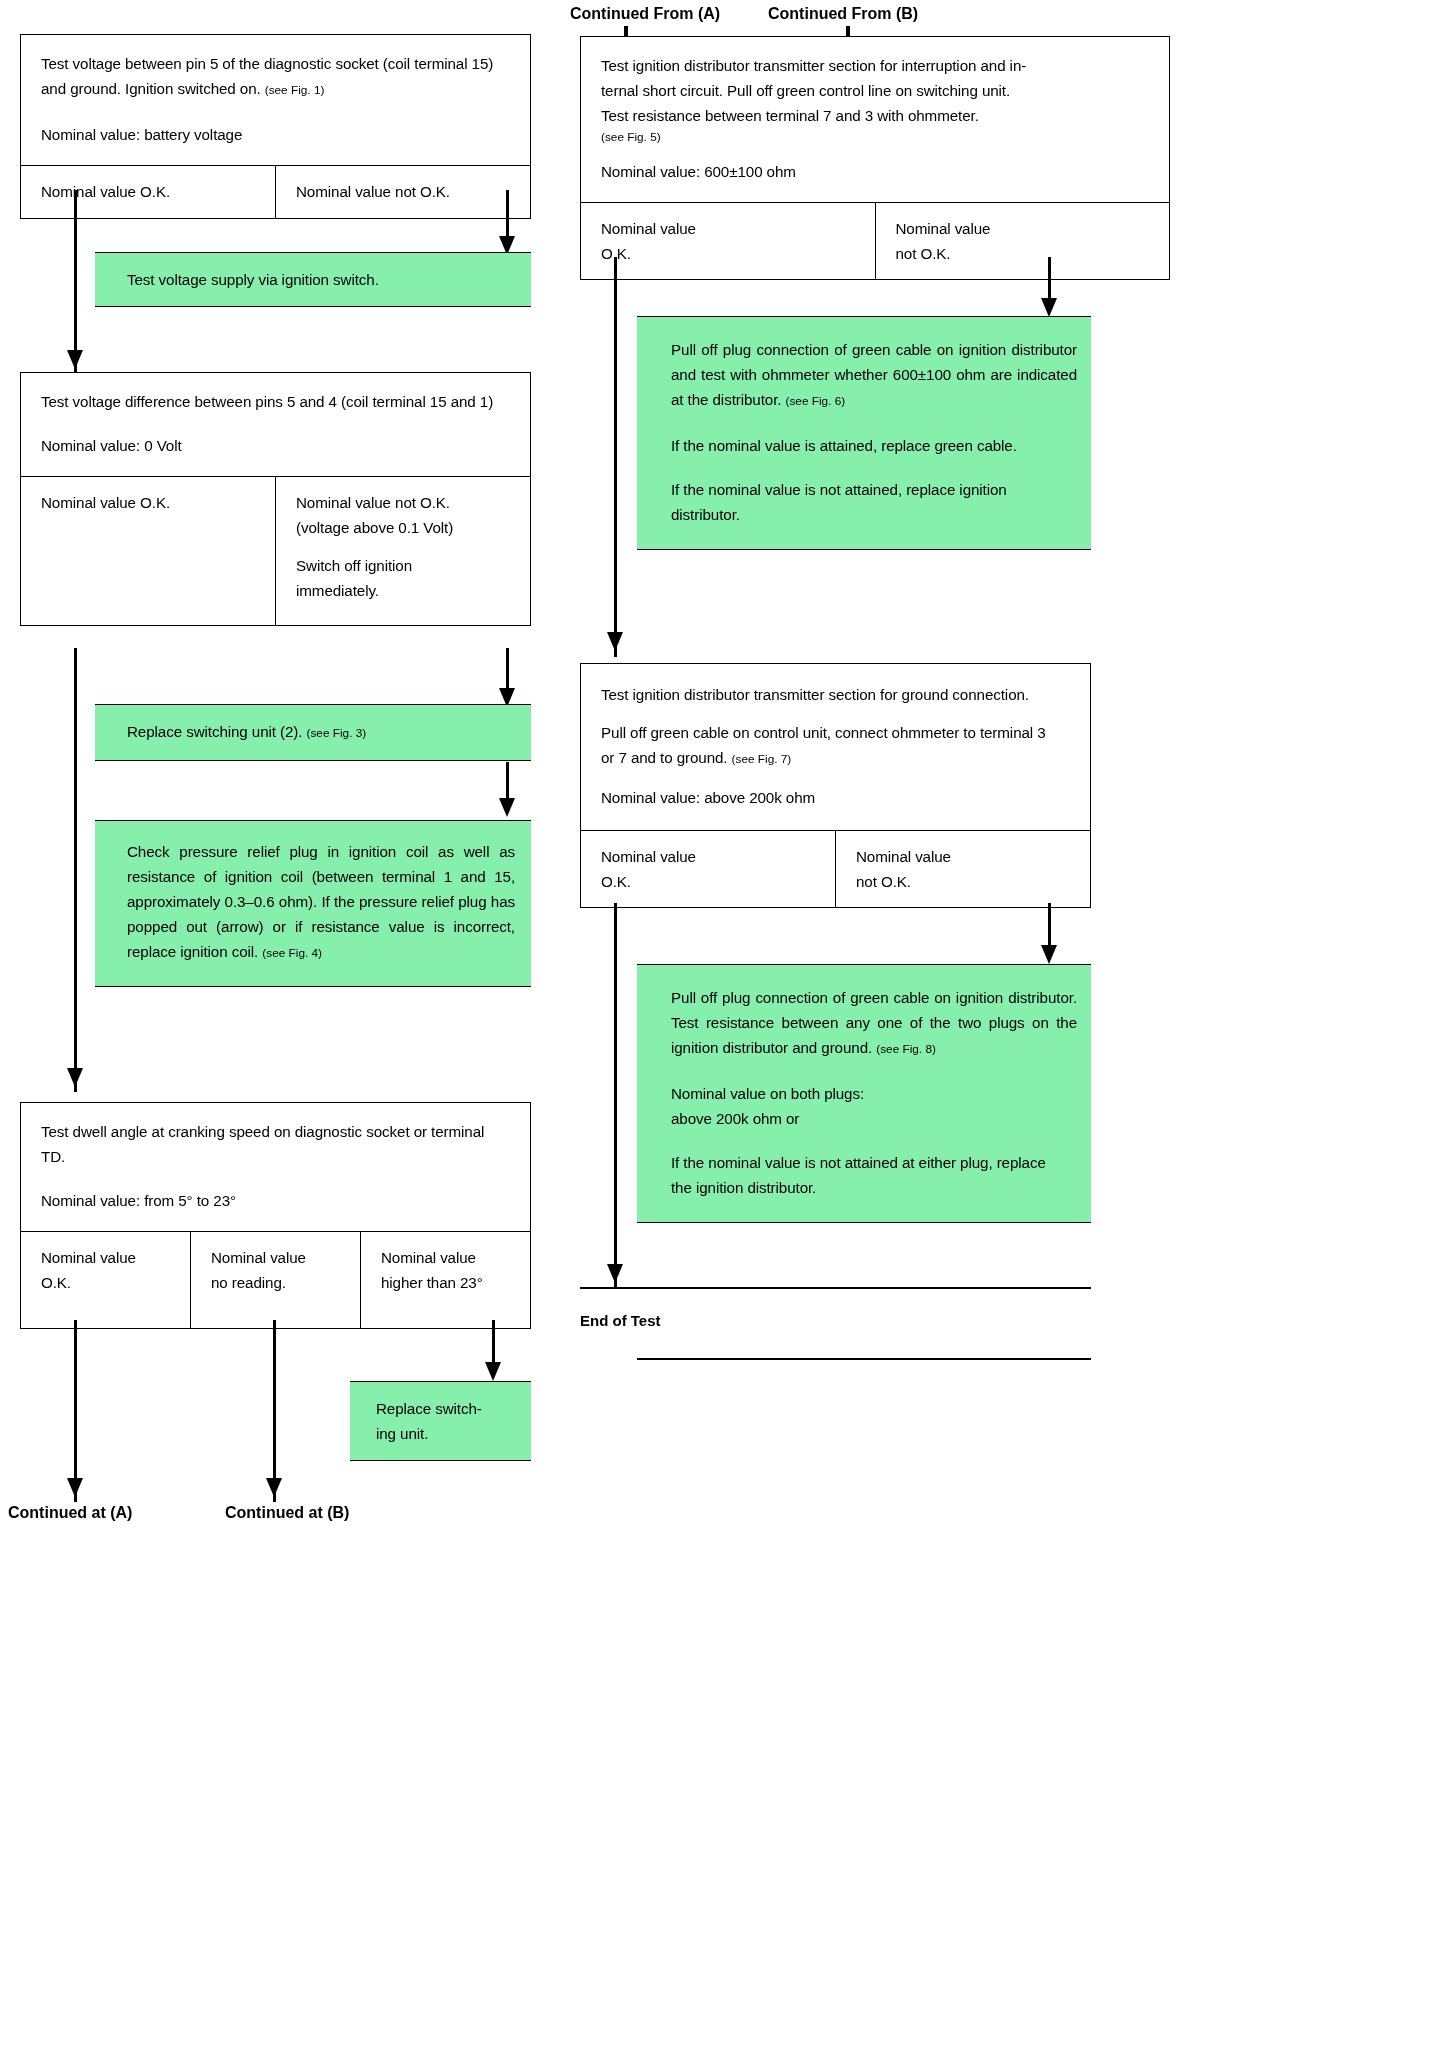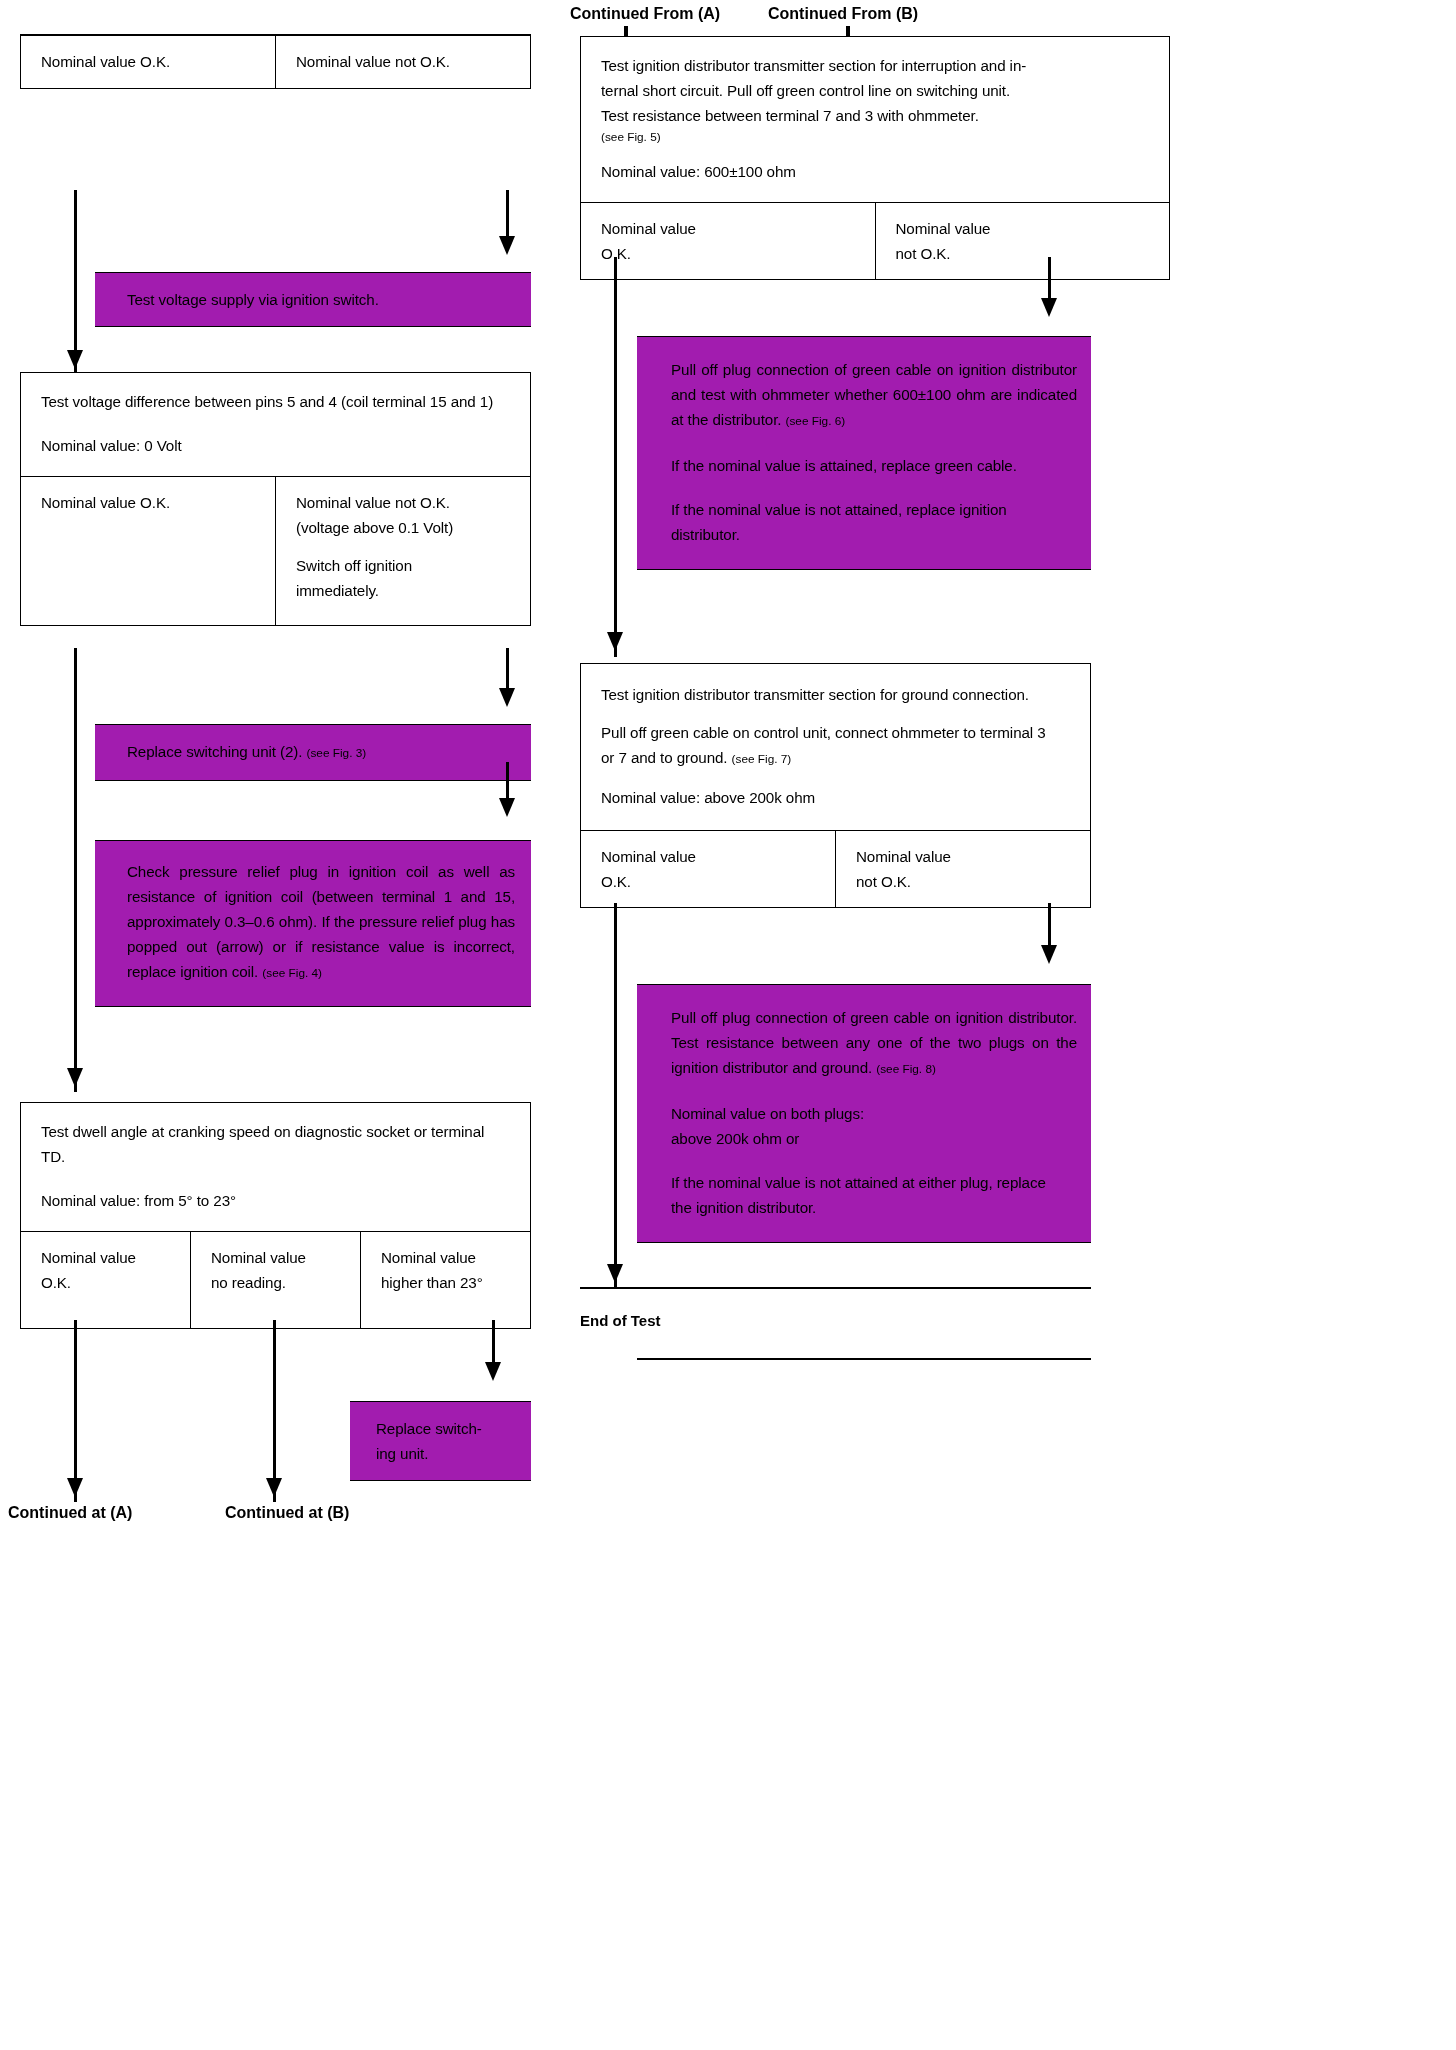--- a/index.html
+++ b/index.html
@@ -39,22 +39,21 @@
     min-height: 60px;
   }
   .box .branch-cell:first-child { border-left: none; }
 
   
   .rblock {
     position: absolute;
     border-top: 1.4px solid #000;
     border-bottom: 1.4px solid #000;
     padding: 14px 6px 14px 6px;
-    background: #a21caf;
-    margin-top: 20px;
+    background: #86efac;
   }
 
   
   .t { font-size: 15.2px; line-height: 25px; letter-spacing: -0.1px; }
   .t.just { text-align: justify; text-align-last: left; }
   .sm { font-size: 11.8px; letter-spacing: 0px; }
   .gap { height: 19px; }
   .gap-s { height: 13px; }
 
   
@@ -97,20 +96,29 @@
   }
 </style>
 </head>
 <body>
 
 <div id="page">
 
   <div class="col" id="left-col">
 
     <div class="box" style="left:0px; top:34px; width:511px;">
+      <div class="head">
+        <div class="t">Test voltage between pin 5 of the diagnostic socket (coil terminal 15)</div>
+        <div class="t">
+          <span>and ground. Ignition switched on.</span>
+          <span class="sm">(see Fig. 1)</span>
+        </div>
+        <div class="gap"></div>
+        <div class="t">Nominal value: battery voltage</div>
+      </div>
       <div class="branch-row">
         <div class="branch-cell" style="min-height:52px;">
           <div class="t">Nominal value O.K.</div>
         </div>
         <div class="branch-cell" style="min-height:52px;">
           <div class="t">Nominal value not O.K.</div>
         </div>
       </div>
     </div>
 

